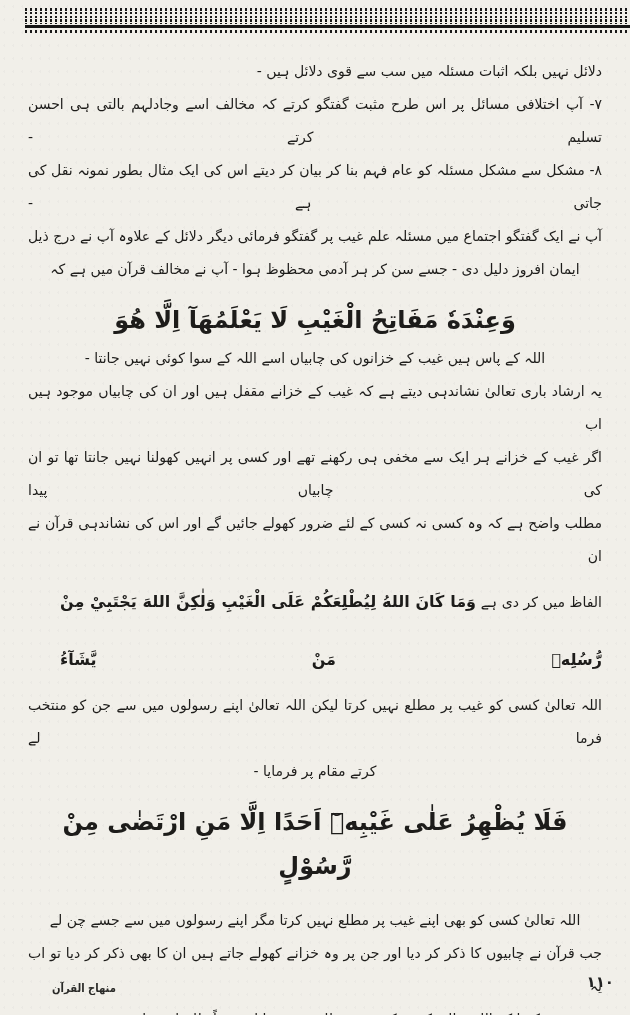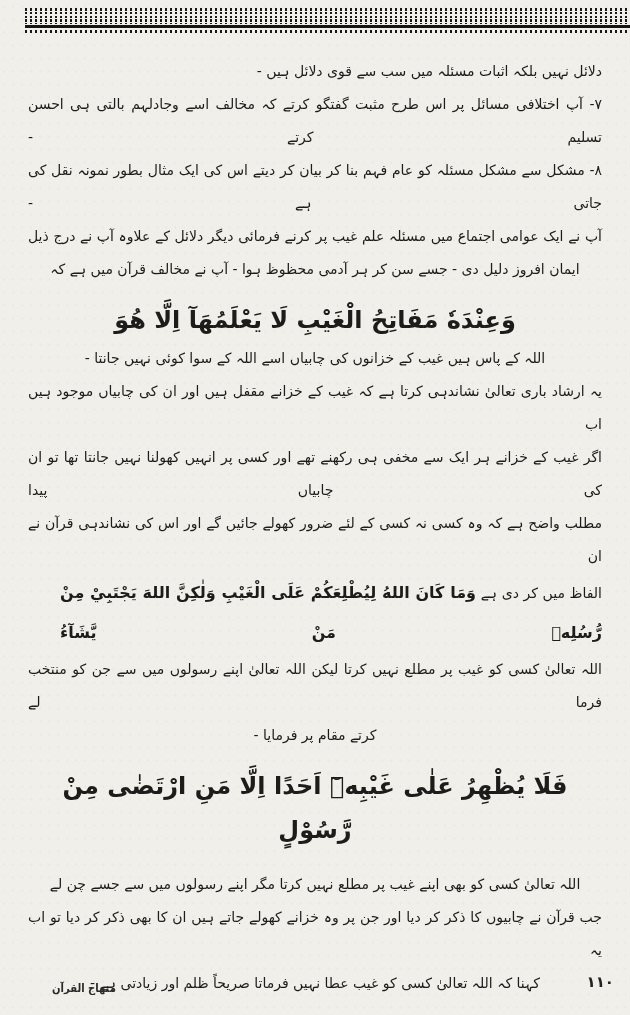--- a/index.html
+++ b/index.html
@@ -51,21 +51,21 @@
   .c { text-align: center; }
   .verse {
     font-weight: bold;
     font-size: 24px;
     text-align: center;
     line-height: 44px;
     margin-top: 12px;
     letter-spacing: 0.5px;
   }
   .inline-verse { font-weight: bold; font-size: 16px; letter-spacing: 0.3px; }
-  .tall { line-height: 40px; min-height: 40px; margin-left: 32px; }
+  .tall { line-height: 57px; min-height: 40px; margin-left: 32px; }
 
   
   .publisher-mark {
     position: absolute;
     left: 52px; bottom: 22px;
     font-size: 10px;
     font-weight: bold;
     color: #2a2a28;
     transform: scaleY(1.15);
     filter: blur(0.3px);
@@ -87,27 +87,27 @@
   <div class="top-border">
     <div class="tb-comb"></div>
     <div class="tb-bar"></div>
     <div class="tb-dots"></div>
   </div>
 
   <main class="text">
     <p class="ln r">دلائل نہیں بلکہ اثبات مسئلہ میں سب سے قوی دلائل ہیں -</p>
     <p class="ln j">۷- آپ اختلافی مسائل پر اس طرح مثبت گفتگو کرتے کہ مخالف اسے وجادلہم بالتی ہی احسن تسلیم کرتے -</p>
     <p class="ln j">۸- مشکل سے مشکل مسئلہ کو عام فہم بنا کر بیان کر دیتے اس کی ایک مثال بطور نمونہ نقل کی جاتی ہے -</p>
-    <p class="ln j">آپ نے ایک عوامی اجتماع میں مسئلہ علم غیب پر کرنے فرمائی دیگر دلائل کے علاوہ آپ نے درج ذیل</p>
+    <p class="ln j">آپ نے ایک گفتگو اجتماع میں مسئلہ علم غیب پر گفتگو فرمائی دیگر دلائل کے علاوہ آپ نے درج ذیل</p>
     <p class="ln c">ایمان افروز دلیل دی - جسے سن کر ہر آدمی محظوظ ہوا - آپ نے مخالف قرآن میں ہے کہ</p>
 
     <p class="verse">وَعِنْدَهٗ مَفَاتِحُ الْغَيْبِ لَا يَعْلَمُهَآ اِلَّا هُوَ</p>
     <p class="ln c">اللہ کے پاس ہیں غیب کے خزانوں کی چابیاں اسے اللہ کے سوا کوئی نہیں جانتا -</p>
 
-    <p class="ln j">یہ ارشاد باری تعالیٰ نشاندہی کرتا ہے کہ غیب کے خزانے مقفل ہیں اور ان کی چابیاں موجود ہیں اب</p>
+    <p class="ln j">یہ ارشاد باری تعالیٰ نشاندہی دیتے ہے کہ غیب کے خزانے مقفل ہیں اور ان کی چابیاں موجود ہیں اب</p>
     <p class="ln j">اگر غیب کے خزانے ہر ایک سے مخفی ہی رکھنے تھے اور کسی پر انہیں کھولنا نہیں جانتا تھا تو ان کی چابیاں پیدا</p>
     <p class="ln j">مطلب واضح ہے کہ وہ کسی نہ کسی کے لئے ضرور کھولے جائیں گے اور اس کی نشاندہی قرآن نے ان</p>
     <p class="ln j tall"><span>الفاظ میں کر دی ہے</span> <span class="inline-verse">وَمَا كَانَ اللهُ لِيُطْلِعَكُمْ عَلَى الْغَيْبِ وَلٰكِنَّ اللهَ يَجْتَبِيْ مِنْ رُّسُلِهٖ مَنْ يَّشَآءُ</span></p>
     <p class="ln j">اللہ تعالیٰ کسی کو غیب پر مطلع نہیں کرتا لیکن اللہ تعالیٰ اپنے رسولوں میں سے جن کو منتخب فرما لے</p>
     <p class="ln c">کرتے مقام پر فرمایا -</p>
 
     <p class="verse">فَلَا يُظْهِرُ عَلٰى غَيْبِهٖٓ اَحَدًا اِلَّا مَنِ ارْتَضٰى مِنْ رَّسُوْلٍ</p>
     <p class="ln c" style="margin-top:16px">اللہ تعالیٰ کسی کو بھی اپنے غیب پر مطلع نہیں کرتا مگر اپنے رسولوں میں سے جسے چن لے</p>
 
     <p class="ln j">جب قرآن نے چابیوں کا ذکر کر دیا اور جن پر وہ خزانے کھولے جاتے ہیں ان کا بھی ذکر کر دیا تو اب یہ</p>

